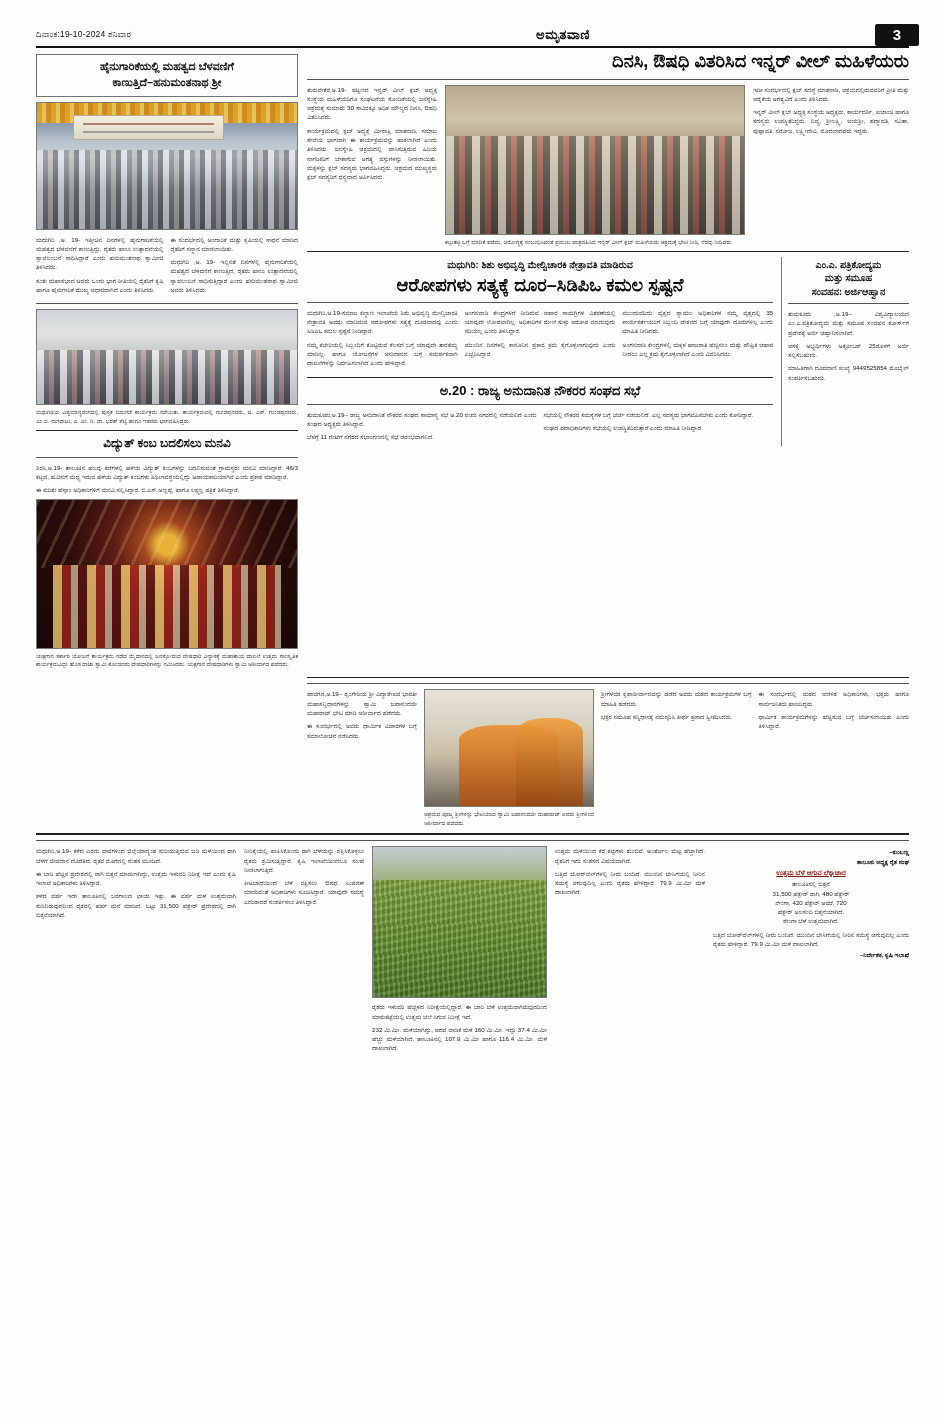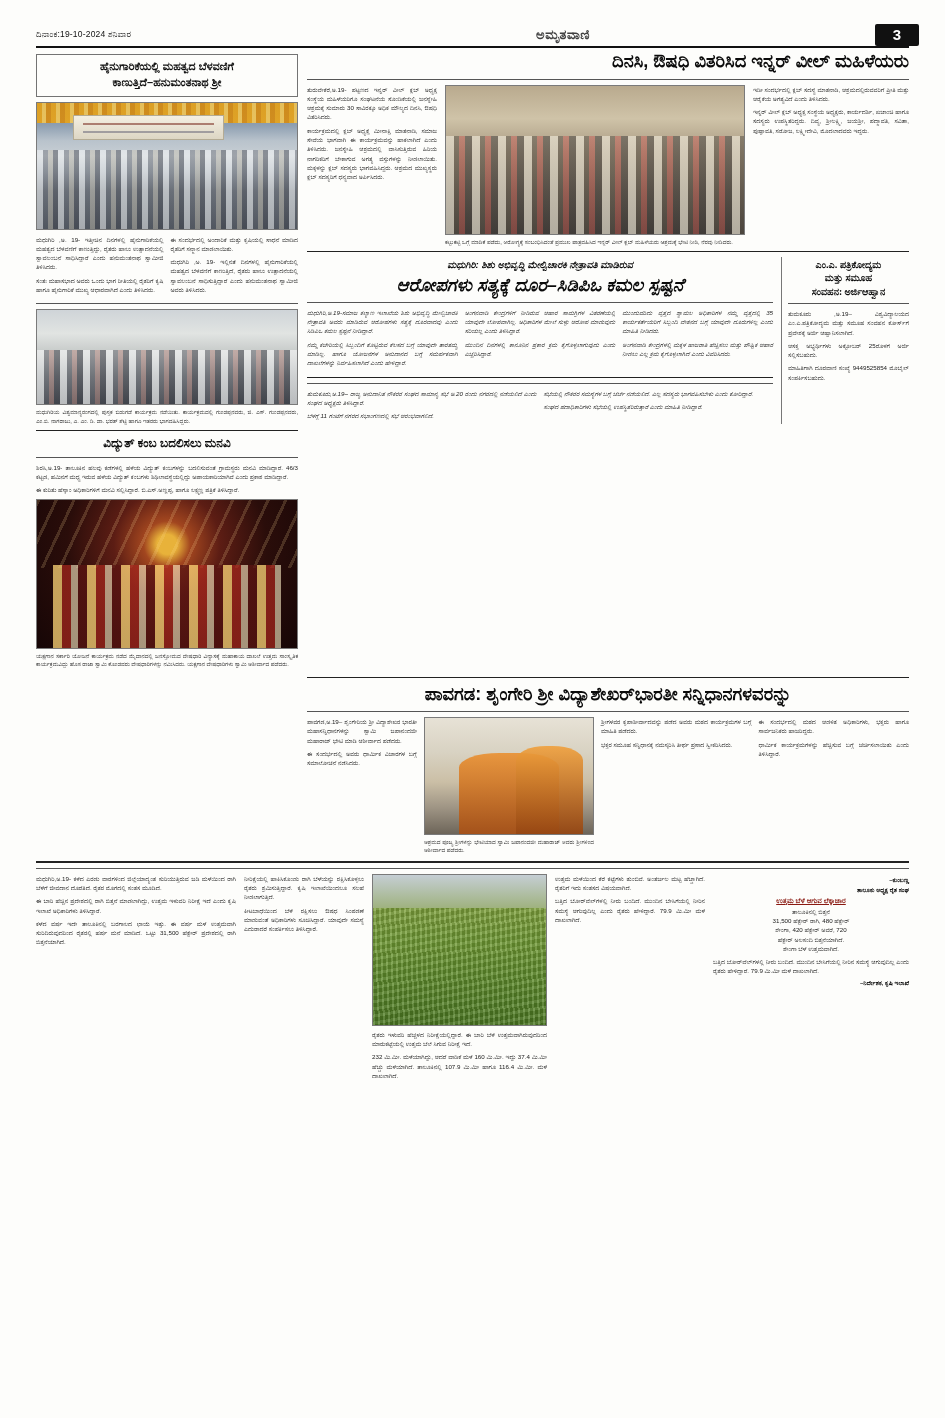--- a/index.html
+++ b/index.html
@@ -34,21 +34,21 @@
   }
   .masthead .date {
     font-size: 8.5px;
     font-weight: normal;
     color: #111;
     letter-spacing: 0.2px;
   }
   .masthead .title {
     font-size: 13px;
     font-weight: bold;
-    color: #404040;
+    color: #000000;
     letter-spacing: 0.5px;
     margin-left: 120px;
   }
   .pagebox {
     background: #111;
     color: #fff;
     font-size: 15px;
     font-weight: bold;
     width: 44px;
     height: 22px;
@@ -300,21 +300,21 @@
         </div>
         <div style="flex:1;" class="kn">
           <p>ಇಡೀ ಸಂದರ್ಭದಲ್ಲಿ ಕ್ಲಬ್ ಸದಸ್ಯೆ ಮಾತನಾಡಿ, ಆಶ್ರಮದಲ್ಲಿರುವವರಿಗೆ ಪ್ರೀತಿ ಮತ್ತು ಆರೈಕೆಯ ಅಗತ್ಯವಿದೆ ಎಂದು ತಿಳಿಸಿದರು.</p>
           <p>ಇನ್ನರ್ ವೀಲ್ ಕ್ಲಬ್ ಅಧ್ಯಕ್ಷ ಸಂಸ್ಥೆಯ ಅಧ್ಯಕ್ಷರು, ಕಾರ್ಯದರ್ಶಿ, ಖಜಾಂಚಿ ಹಾಗೂ ಸದಸ್ಯರು ಉಪಸ್ಥಿತರಿದ್ದರು. ದಿವ್ಯ, ಶ್ರೀಲಕ್ಷ್ಮಿ, ಜಯಶ್ರೀ, ಪದ್ಮಾವತಿ, ಸವಿತಾ, ಪುಷ್ಪಾವತಿ, ಸರೋಜ, ಲಕ್ಷ್ಮೀದೇವಿ, ಮೊದಲಾದವರು ಇದ್ದರು.</p>
         </div>
       </div>
 
       <div class="rule"></div>
 
       <div style="display:flex; gap:8px;">
-        <div style="flex:1;font-style:italic;">
+        <div style="flex:1;">
           <h4 class="head">ಮಧುಗಿರಿ: ಶಿಶು ಅಭಿವೃದ್ಧಿ ಮೇಲ್ವಿಚಾರಕಿ ನೇತ್ರಾವತಿ ಮಾಡಿರುವ</h4>
           <h2 class="head">ಆರೋಪಗಳು ಸತ್ಯಕ್ಕೆ ದೂರ–ಸಿಡಿಪಿಒ ಕಮಲ ಸ್ಪಷ್ಟನೆ</h2>
           <div class="rule thin"></div>
           <div class="cols3">
             <div class="col kn">
               <p>ಮಧುಗಿರಿ,ಅ.19-ಸಮಾಜ ಕಲ್ಯಾಣ ಇಲಾಖೆಯ ಶಿಶು ಅಭಿವೃದ್ಧಿ ಮೇಲ್ವಿಚಾರಕಿ ನೇತ್ರಾವತಿ ಅವರು ಮಾಡಿರುವ ಆರೋಪಗಳು ಸತ್ಯಕ್ಕೆ ದೂರವಾದವು ಎಂದು ಸಿಡಿಪಿಒ ಕಮಲ ಸ್ಪಷ್ಟನೆ ನೀಡಿದ್ದಾರೆ.</p>
               <p>ನಮ್ಮ ಕಚೇರಿಯಲ್ಲಿ ಸಿಬ್ಬಂದಿಗೆ ಕೊಟ್ಟಿರುವ ಕೆಲಸದ ಬಗ್ಗೆ ಯಾವುದೇ ತಾರತಮ್ಯ ಮಾಡಿಲ್ಲ. ಹಾಗೂ ಯೋಜನೆಗಳ ಅನುದಾನದ ಬಗ್ಗೆ ಸಮರ್ಪಕವಾಗಿ ದಾಖಲೆಗಳನ್ನು ನಿರ್ವಹಿಸಲಾಗಿದೆ ಎಂದು ಹೇಳಿದ್ದಾರೆ.</p>
             </div>
             <div class="col kn">
               <p>ಅಂಗನವಾಡಿ ಕೇಂದ್ರಗಳಿಗೆ ನೀಡಿರುವ ಆಹಾರ ಸಾಮಗ್ರಿಗಳ ವಿತರಣೆಯಲ್ಲಿ ಯಾವುದೇ ಲೋಪವಾಗಿಲ್ಲ. ಅಧಿಕಾರಿಗಳ ಮೇಲೆ ಸುಳ್ಳು ಆರೋಪ ಮಾಡುವುದು ಸರಿಯಲ್ಲ ಎಂದು ತಿಳಿಸಿದ್ದಾರೆ.</p>
@@ -322,20 +322,21 @@
             </div>
             <div class="col kn">
               <p>ಮುಂದುವರಿದು ವೃತ್ತದ ಶ್ಯಾಮಲ ಅಧಿಕಾರಿಗಳ ನಮ್ಮ ವೃತ್ತದಲ್ಲಿ 35 ಕಾರ್ಯಕರ್ತೆಯರಿಗೆ ಸಿಬ್ಬಂದಿ ವೇತನದ ಬಗ್ಗೆ ಯಾವುದೇ ದೂರುಗಳಿಲ್ಲ ಎಂದು ಮಾಹಿತಿ ನೀಡಿದರು.</p>
               <p>ಅಂಗನವಾಡಿ ಕೇಂದ್ರಗಳಲ್ಲಿ ಮಕ್ಕಳ ಹಾಜರಾತಿ ಹೆಚ್ಚಿಸಲು ಮತ್ತು ಪೌಷ್ಟಿಕ ಆಹಾರ ನೀಡಲು ಎಲ್ಲ ಕ್ರಮ ಕೈಗೊಳ್ಳಲಾಗಿದೆ ಎಂದು ವಿವರಿಸಿದರು.</p>
             </div>
           </div>
 
           <div class="rule"></div>
 
           <div>
+            <h2 class="head" style="font-size:13px;">ಅ.20 : ರಾಜ್ಯ ಅನುದಾನಿತ ನೌಕರರ ಸಂಘದ ಸಭೆ</h2>
             <div class="rule thin"></div>
             <div class="cols2">
               <div class="col kn">
                 <p>ತುಮಕೂರು,ಅ.19– ರಾಜ್ಯ ಅನುದಾನಿತ ನೌಕರರ ಸಂಘದ ಸಾಮಾನ್ಯ ಸಭೆ ಅ.20 ರಂದು ನಗರದಲ್ಲಿ ನಡೆಯಲಿದೆ ಎಂದು ಸಂಘದ ಅಧ್ಯಕ್ಷರು ತಿಳಿಸಿದ್ದಾರೆ.</p>
                 <p>ಬೆಳಗ್ಗೆ 11 ಗಂಟೆಗೆ ನಗರದ ಸಭಾಂಗಣದಲ್ಲಿ ಸಭೆ ಆರಂಭವಾಗಲಿದೆ.</p>
               </div>
               <div class="col kn">
                 <p>ಸಭೆಯಲ್ಲಿ ನೌಕರರ ಸಮಸ್ಯೆಗಳ ಬಗ್ಗೆ ಚರ್ಚೆ ನಡೆಯಲಿದೆ. ಎಲ್ಲ ಸದಸ್ಯರು ಭಾಗವಹಿಸಬೇಕು ಎಂದು ಕೋರಿದ್ದಾರೆ.</p>
                 <p>ಸಂಘದ ಪದಾಧಿಕಾರಿಗಳು ಸಭೆಯಲ್ಲಿ ಉಪಸ್ಥಿತರಿರುತ್ತಾರೆ ಎಂದು ಮಾಹಿತಿ ನೀಡಿದ್ದಾರೆ.</p>
               </div>
@@ -356,21 +357,20 @@
         </div>
       </div>
 
     </div>
   </div>
 
   <div style="display:flex; gap:9px; margin-top:4px;">
     <div style="width:262px;"></div>
     <div style="flex:1;">
       <div class="rule"></div>
-      <h2 class="head">ಪಾವಗಡ: ಶೃಂಗೇರಿ ಶ್ರೀ ವಿದ್ಯಾಶೇಖರ್‌ಭಾರತೀ ಸನ್ನಿಧಾನಗಳವರನ್ನು</h2>
       <div class="rule thin"></div>
       <div style="display:flex; gap:7px;">
         <div style="width:110px;" class="kn">
           <p>ಪಾವಗಡ,ಅ.19– ಶೃಂಗೇರಿಯ ಶ್ರೀ ವಿದ್ಯಾಶೇಖರ ಭಾರತೀ ಮಹಾಸನ್ನಿಧಾನಗಳನ್ನು ಸ್ವಾಮಿ ಜಪಾನಂದಜೀ ಮಹಾರಾಜ್ ಭೇಟಿ ಮಾಡಿ ಆಶೀರ್ವಾದ ಪಡೆದರು.</p>
           <p>ಈ ಸಂದರ್ಭದಲ್ಲಿ ಅವರು ಧಾರ್ಮಿಕ ವಿಚಾರಗಳ ಬಗ್ಗೆ ಸಮಾಲೋಚನೆ ನಡೆಸಿದರು.</p>
         </div>
         <div style="width:170px;">
           <div class="photo ph-swami two" style="height:118px;"></div>
           <div class="cap">ಆಶ್ರಮದ ಪೂಜ್ಯ ಶ್ರೀಗಳನ್ನು ಭೇಟಿಯಾದ ಸ್ವಾಮಿ ಜಪಾನಂದಜೀ ಮಹಾರಾಜ್ ಅವರು ಶ್ರೀಗಳಿಂದ ಆಶೀರ್ವಾದ ಪಡೆದರು.</div>
         </div>

